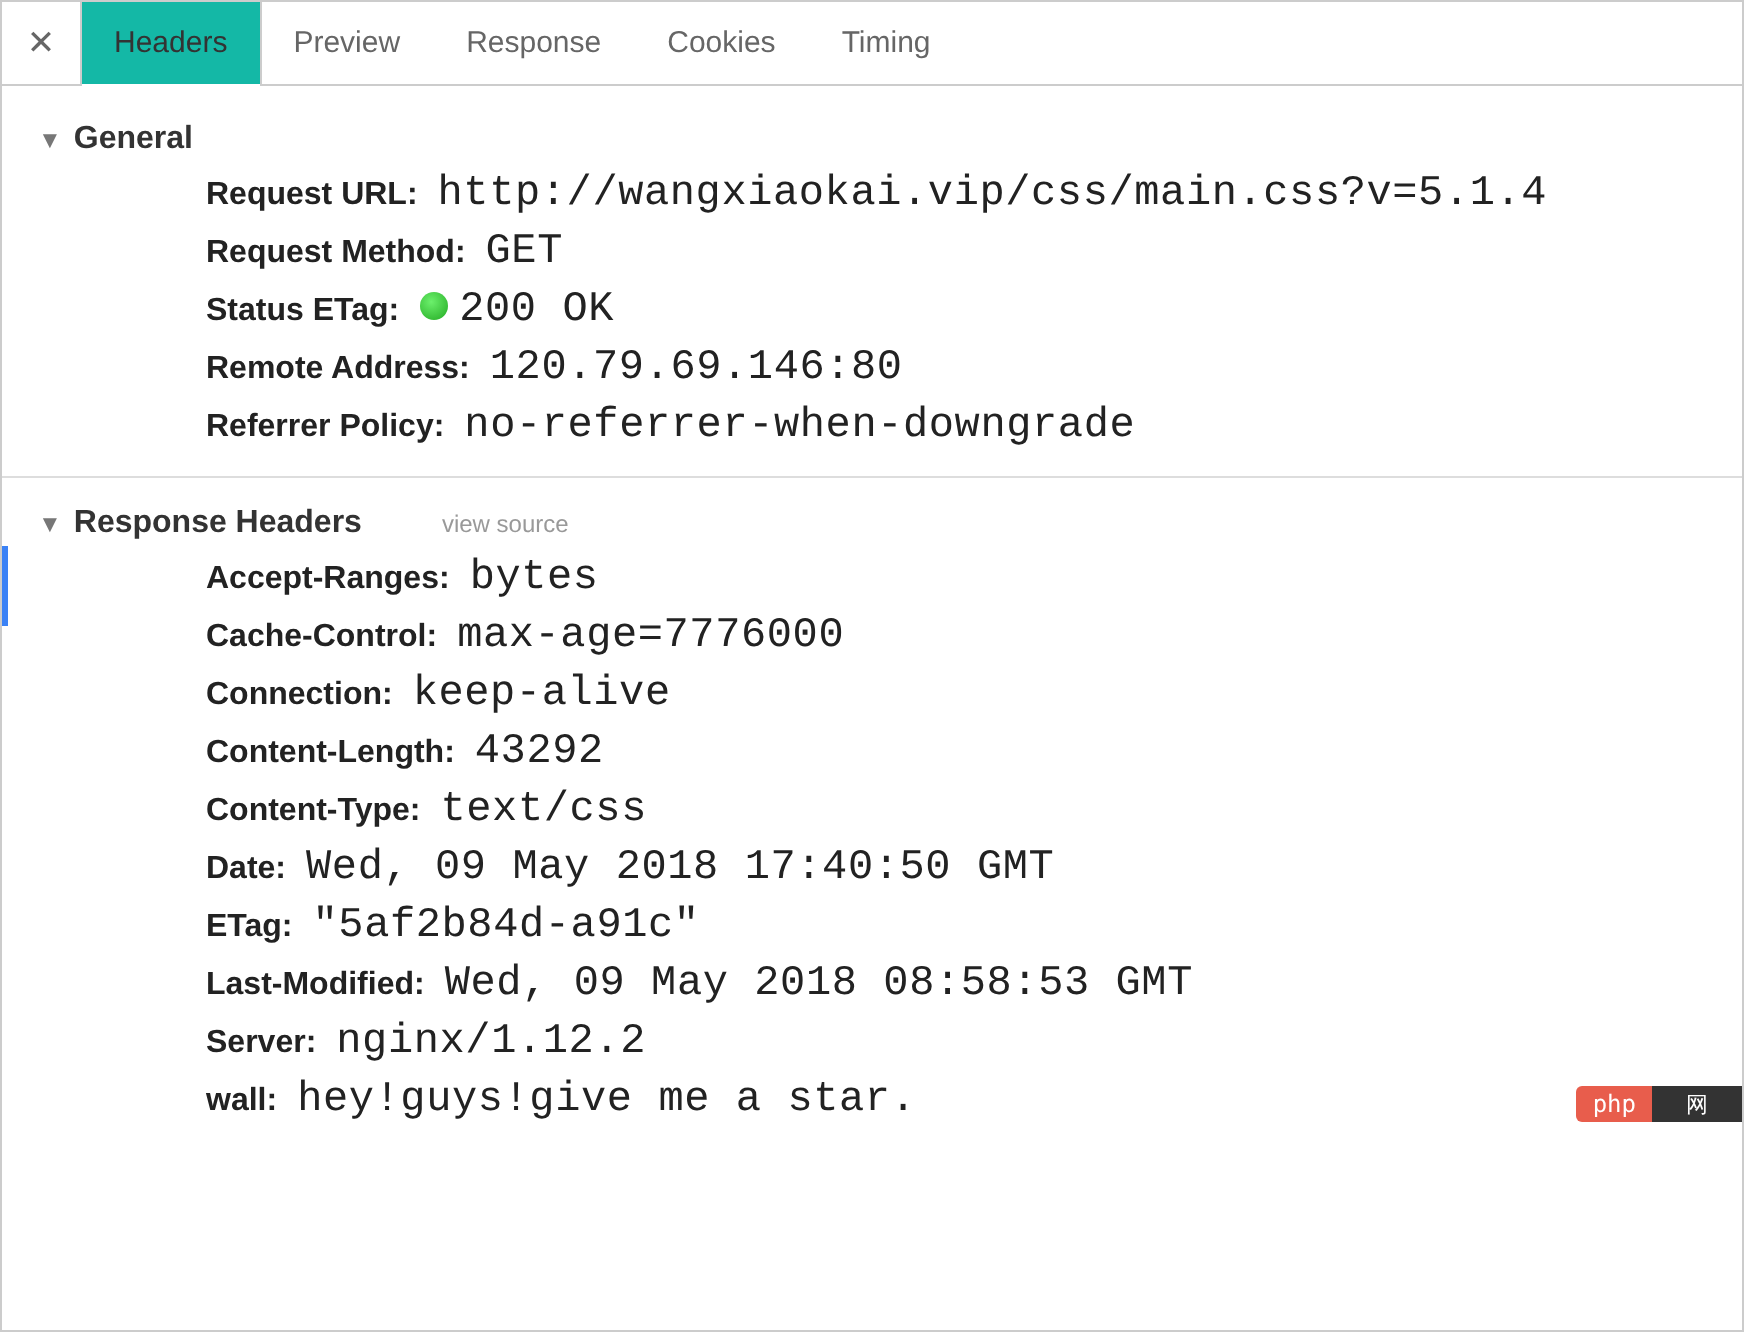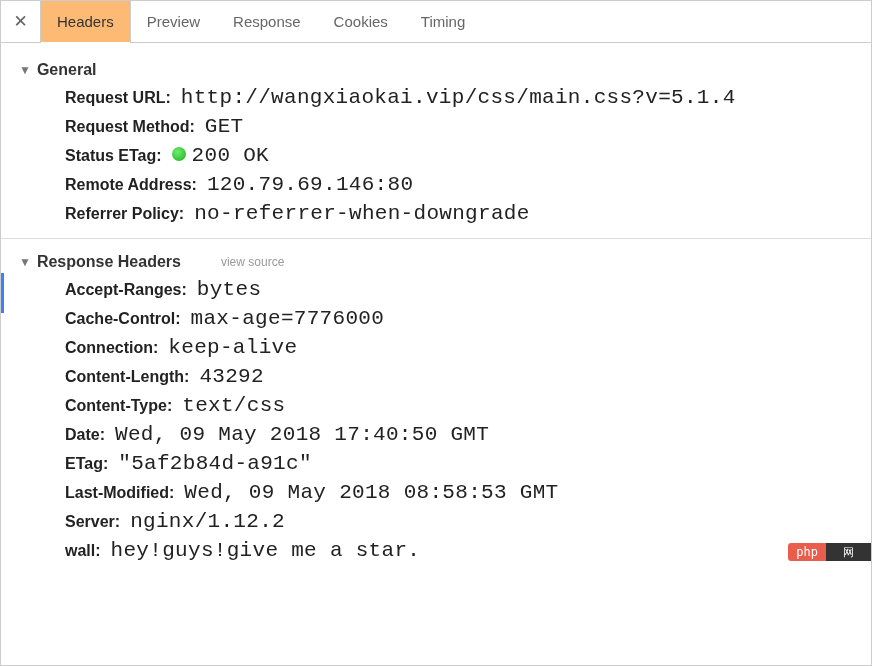--- a/index.html
+++ b/index.html
@@ -39,21 +39,21 @@
       align-items: center;
       padding: 0 16px;
       cursor: pointer;
       color: #666;
       height: 100%;
       border-right: 1px solid transparent;
     }
     .tab.active {
       color: #333;
       border-right: 1px solid #ccc;
-      background: #fdba74;
+      background: #14b8a6;
       position: relative;
     }
     .tab.active::after {
       content: "";
       position: absolute;
       bottom: -1px;
       left: 0;
       right: 0;
       height: 1px;
       background: #fff;
@@ -92,21 +92,21 @@
     }
     .view-source {
       color: #999;
       margin-left: 40px;
       font-size: 12px;
       font-weight: normal;
     }
     .kv-row {
       display: flex;
       align-items: baseline;
-      padding: 3px 0 3px 64px;
+      padding: 3px 0 3px 102px;
     }
     .kv-key {
       font-weight: bold;
       color: #222;
       font-size: 16px;
     }
     .kv-value {
       font-family: Menlo, Consolas, "Courier New", monospace;
       font-size: 21px;
       color: #222;

